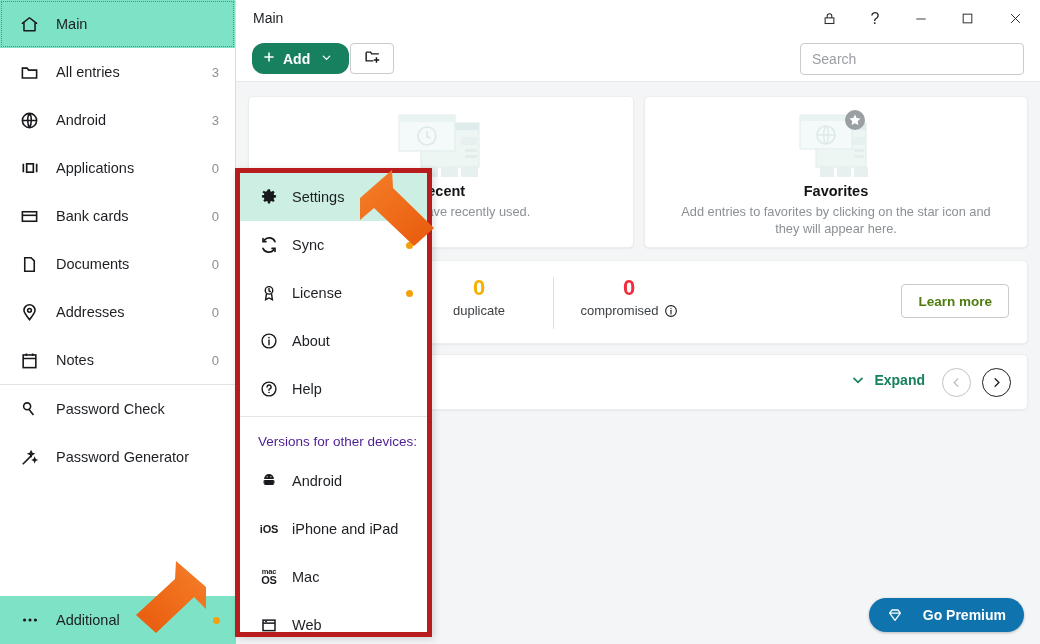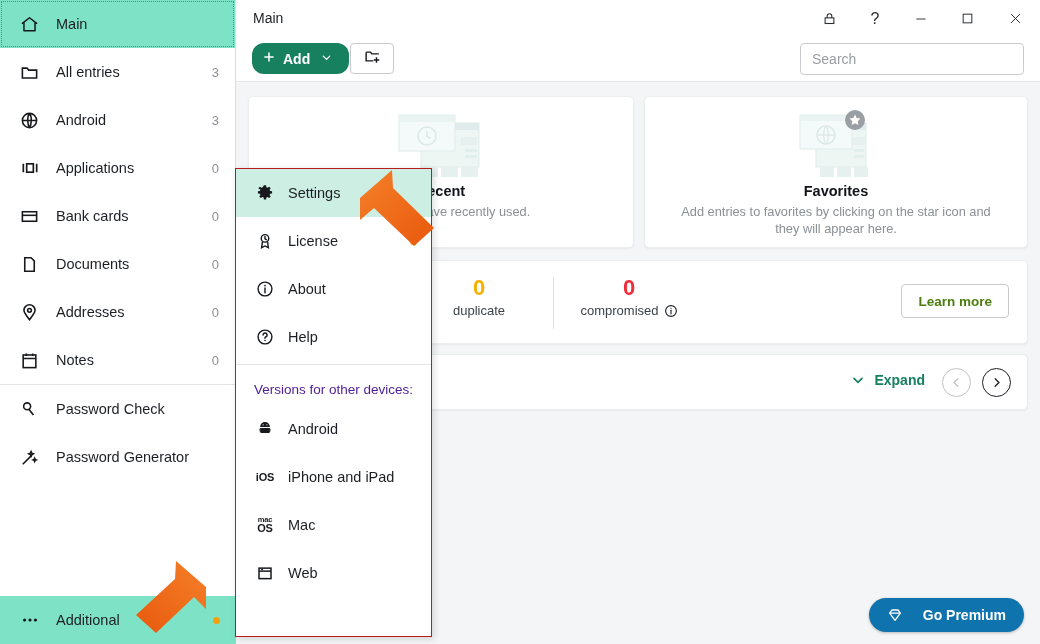--- a/index.html
+++ b/index.html
@@ -207,21 +207,21 @@
     display: flex; align-items: center; gap: 20px;
     font-size: 14px; font-weight: bold;
     box-shadow: 0 1px 3px rgba(0,0,0,0.25);
   }
 
   
   #menu {
     position: absolute; left: 235px; top: 168px;
     width: 197px; height: 469px;
     background: #ffffff;
-    border: 1px solid #b91c1c;
+    border: 5px solid #b91c1c;
     box-shadow: 2px 2px 7px rgba(0,0,0,0.14);
     z-index: 40;
   }
   .menu-item {
     display: flex; align-items: center;
     height: 48px; padding: 0 14px 0 18px;
   }
   .menu-item.sel { background: #cdeee2; }
   .menu-item .mi-ico {
     width: 22px; display: flex; align-items: center; justify-content: center;
@@ -554,20 +554,32 @@
     <div class="menu-item sel">
       <span class="mi-ico">
         <svg width="18" height="18" viewBox="0 0 24 24" fill="currentColor">
             <path d="M12 8.2a3.8 3.8 0 1 0 0 7.6 3.8 3.8 0 0 0 0-7.6zm0 2.2a1.6 1.6 0 1 1 0 3.2 1.6 1.6 0 0 1 0-3.2z"></path>
             <path d="M10.6 1.8h2.8l.45 2.6c.55.18 1.07.4 1.55.7l2.2-1.5 2 2-1.5 2.2c.3.48.52 1 .7 1.55l2.6.45v2.8l-2.6.45c-.18.55-.4 1.07-.7 1.55l1.5 2.2-2 2-2.2-1.5c-.48.3-1 .52-1.55.7l-.45 2.6h-2.8l-.45-2.6a6.9 6.9 0 0 1-1.55-.7l-2.2 1.5-2-2 1.5-2.2a6.9 6.9 0 0 1-.7-1.55l-2.6-.45v-2.8l2.6-.45c.18-.55.4-1.07.7-1.55L3.1 5.6l2-2 2.2 1.5c.48-.3 1-.52 1.55-.7z"></path>
           </svg>
       </span>
       <span class="mi-lbl">Settings</span>
     </div>
 
+    <div class="menu-item">
+      <span class="mi-ico">
+        <svg width="18" height="18" viewBox="0 0 24 24" fill="none" stroke="currentColor" stroke-width="2.2" stroke-linecap="round">
+            <path d="M20 7.5a8.5 8.5 0 0 0-14.3-2"></path>
+            <path d="M4 16.5a8.5 8.5 0 0 0 14.3 2"></path>
+            <path d="M4 3.5v4h4"></path>
+            <path d="M20 20.5v-4h-4"></path>
+          </svg>
+      </span>
+      <span class="mi-lbl">Sync</span>
+      <span class="mi-dot"></span>
+    </div>
 
     <div class="menu-item">
       <span class="mi-ico">
         <svg width="18" height="18" viewBox="0 0 24 24" fill="none" stroke="currentColor" stroke-width="1.9">
             <circle cx="12" cy="8.5" r="5"></circle>
             <path d="M12 6v3l1.8 1.2" stroke-linecap="round"></path>
             <path d="M8.6 13.2 7.5 21l4.5-2.4L16.5 21l-1.1-7.8"></path>
           </svg>
       </span>
       <span class="mi-lbl">License</span>

